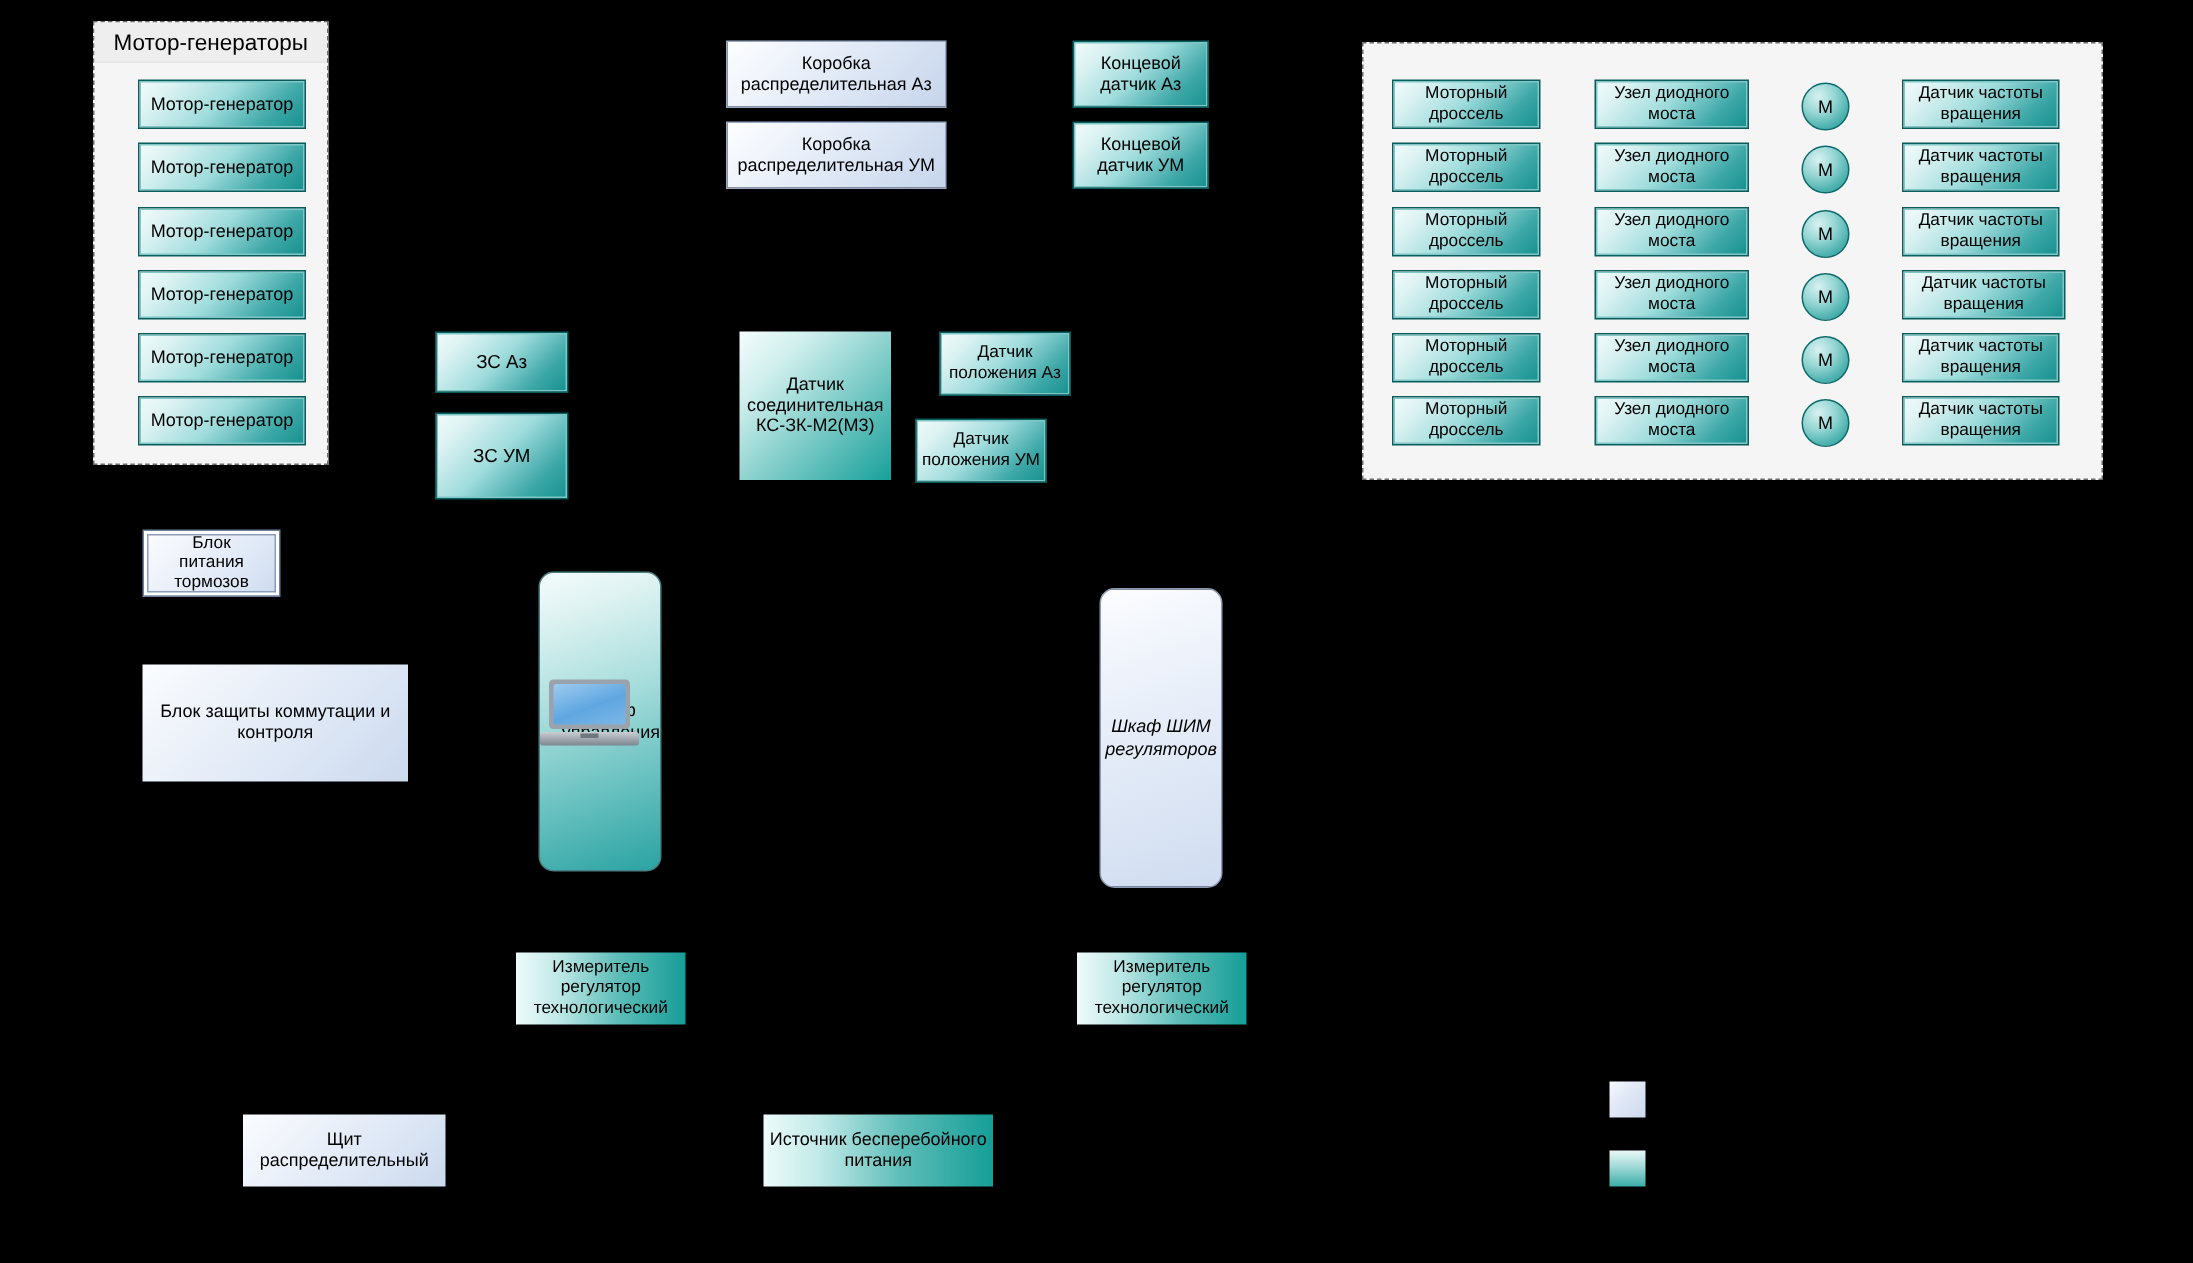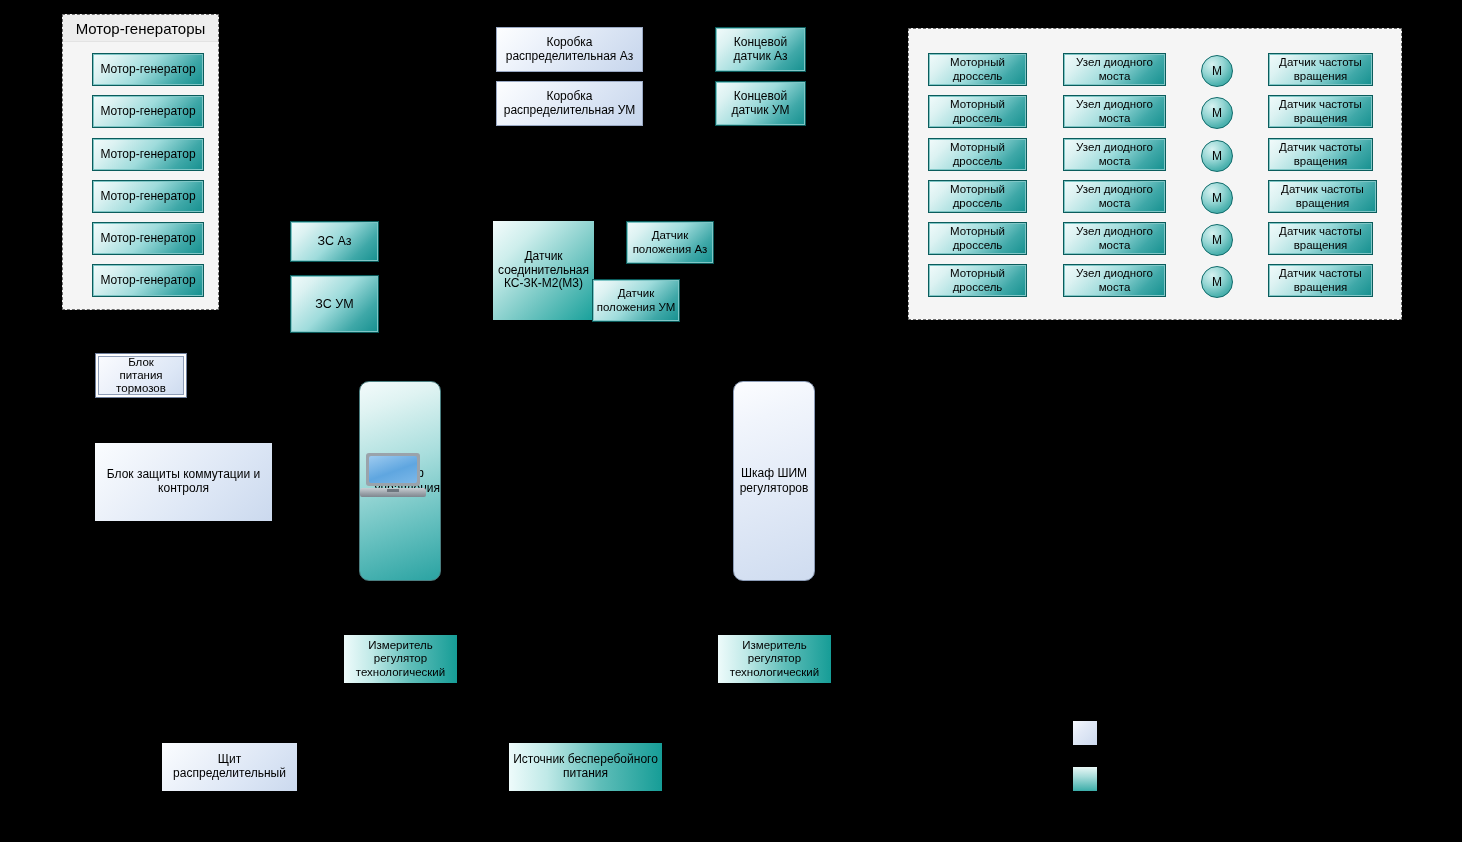--- a/index.html
+++ b/index.html
@@ -29,21 +29,20 @@
   
   .teal-sq{
     background:linear-gradient(135deg,#f4fcfc 0%,#cdeeec 25%,#6dc4c0 65%,#17a09a 100%);
     border:0;
   }
 
   
   .blue{
     background:linear-gradient(135deg,#fdfeff 0%,#eef3fb 28%,#dbe5f4 60%,#c6d5ec 100%);
     border:1px solid #9aa9c4;
-    margin-left:12px;
   }
   .blue-plain{
     background:linear-gradient(135deg,#fbfdff 0%,#edf2fa 30%,#dce6f5 65%,#cbd9ee 100%);
     border:0;
   }
   .blue-double{
     background:linear-gradient(135deg,#fcfdff 0%,#eff3fb 30%,#dde7f6 70%,#ccd9ee 100%);
     border:1px solid #6f7f9c;
     box-shadow:0 0 0 2px #ffffff inset, 0 0 0 3px #8e9db7 inset;
   }
@@ -225,37 +224,37 @@
   <div class="node teal" style="left:1063px;top:264px;width:103px;height:33px;font-size:11.5px;">Узел диодного моста</div>
   <div class="mcircle" style="left:1201px;top:266px;">М</div>
   <div class="node teal" style="left:1268px;top:264px;width:105px;height:33px;font-size:11.5px;">Датчик частоты вращения</div>
 
   <div class="node teal" style="left:290px;top:221px;width:89px;height:41px;font-size:12.5px;">ЗС Аз</div>
   <div class="node teal" style="left:290px;top:275px;width:89px;height:58px;font-size:12.5px;">ЗС УМ</div>
 
   <div class="node teal-sq" style="left:493px;top:221px;width:101px;height:99px;font-size:12px;padding:0 4px;">Датчик соединительная КС-ЗК-М2(М3)</div>
 
   <div class="node teal" style="left:626px;top:221px;width:88px;height:43px;font-size:11.5px;padding:0 2px;">Датчик положения Аз</div>
-  <div class="node teal" style="left:592px;top:279px;width:88px;height:43px;font-size:11.5px;padding:0 2px;">Датчик положения УМ</div>
+  <div class="node teal" style="left:610px;top:279px;width:88px;height:43px;font-size:11.5px;padding:0 2px;">Датчик положения УМ</div>
 
   <div class="node blue-double" style="left:95px;top:353px;width:92px;height:45px;font-size:11.5px;padding:0 14px;">Блок питания тормозов</div>
 
   <div class="node blue-plain" style="left:95px;top:443px;width:177px;height:78px;font-size:12px;padding:11px 8px;">Блок защиты коммутации и контроля</div>
 
   <div class="node cab" style="left:359px;top:381px;width:82px;height:200px;justify-content:flex-start;">
     <div class="laptop">
       <div class="lid"></div>
       <div class="screen"></div>
       <div class="base"></div>
       <div class="tpad"></div>
     </div>
     <div class="cab-label">Шкаф управления</div>
   </div>
 
-  <div class="node cab-blue" style="left:733px;top:381px;width:82px;height:200px;justify-content:center;">
+  <div class="node cab-blue" style="left:733px;top:392px;width:82px;height:200px;justify-content:center;font-style:italic;">
     <div class="cab-label">Шкаф ШИМ регуляторов</div>
   </div>
 
   <div class="node teal-h" style="left:344px;top:635px;width:113px;height:48px;font-size:11.5px;">Измеритель регулятор технологический</div>
   <div class="node teal-h" style="left:718px;top:635px;width:113px;height:48px;font-size:11.5px;">Измеритель регулятор технологический</div>
 
   <div class="node blue-plain" style="left:162px;top:743px;width:135px;height:48px;font-size:12px;padding:0 4px;">Щит распределительный</div>
 
   <div class="node teal-h" style="left:509px;top:743px;width:153px;height:48px;font-size:12px;padding:0 4px;">Источник бесперебойного питания</div>
 

